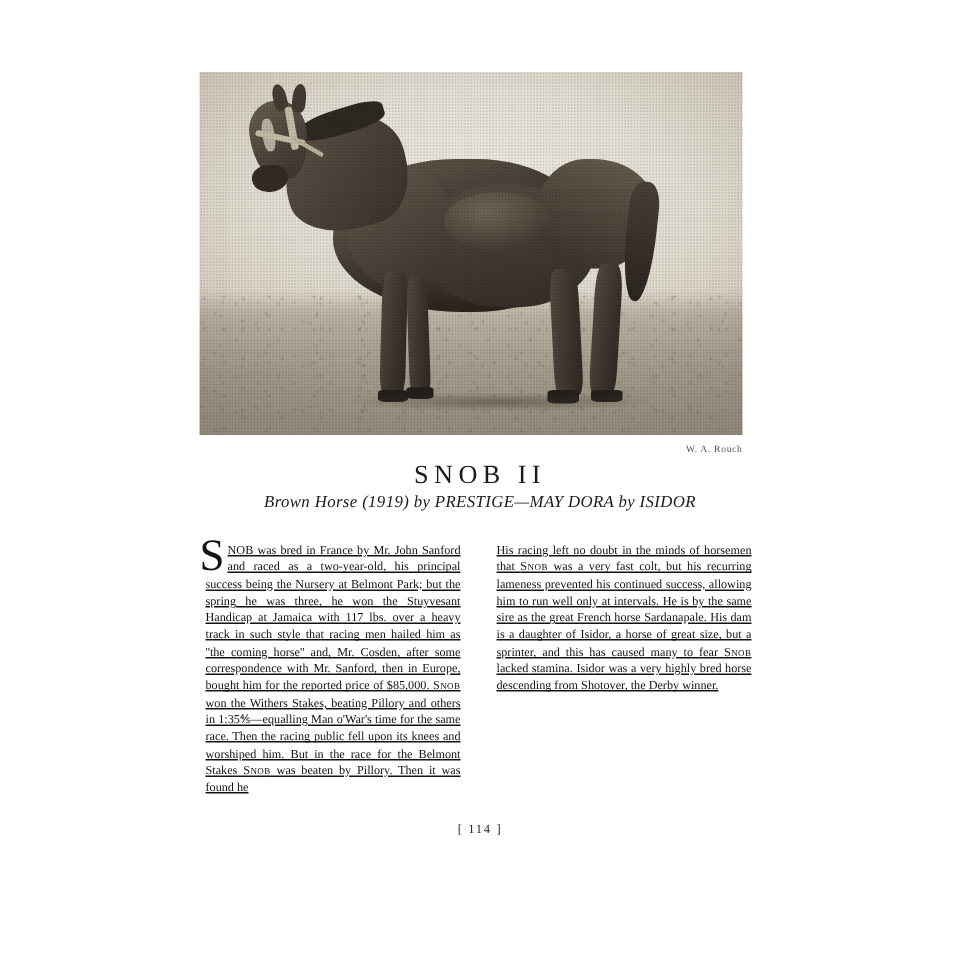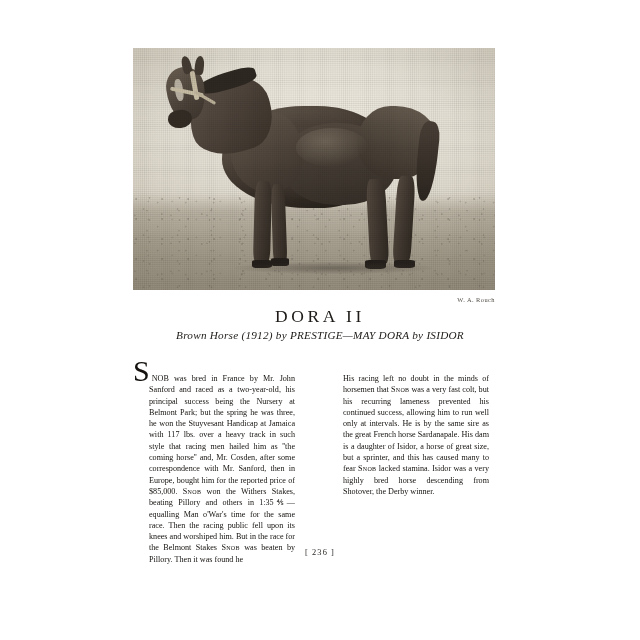--- a/index.html
+++ b/index.html
@@ -258,21 +258,21 @@
   .col {
     width: 178px;
     font-family: "Liberation Serif", serif;
     font-size: 8.15px;
     line-height: 11.3px;
     color: #15120f;
     text-align: justify;
     text-justify: inter-word;
     hyphens: manual;
   }
-  .col p { margin: 16px; }
+  .col p { margin: 4px; text-decoration: underline; }
   .col p + p { text-indent: 10px; }
 
   .col.left::first-letter { }
   .dropcap {
     float: left;
     font-family: "Liberation Serif", serif;
     font-size: 30px;
     line-height: 25px;
     padding: 1px 2px 0 0;
     color: #15120f;
@@ -329,32 +329,32 @@
         <div class="hp highlight-flank"></div>
         <div class="hp shadow-cast"></div>
       </div>
       <div class="vignette"></div>
       <div class="halftone"></div>
     </div>
   </div>
 
   <div class="credit">W. A. Rouch</div>
 
-  <h1 class="title">DORA II</h1>
-
-  <div class="subtitle">Brown Horse (1912) by PRESTIGE—MAY DORA by ISIDOR</div>
+  <h1 class="title">SNOB II</h1>
+
+  <div class="subtitle">Brown Horse (1919) by PRESTIGE—MAY DORA by ISIDOR</div>
 
   <div class="columns">
 
     <div class="col left">
       <span class="dropcap">S</span>
       <p>NOB was bred in France by Mr. John Sanford and raced as a two-year-old, his principal success being the Nursery at Belmont Park; but the spring he was three, he won the Stuyvesant Handicap at Jamaica with 117 lbs. over a heavy track in such style that racing men hailed him as ''the coming horse'' and, Mr. Cosden, after some correspondence with Mr. Sanford, then in Europe, bought him for the reported price of $85,000. <span class="sc">Snob</span> won the Withers Stakes, beating Pillory and others in 1:35⅘—equalling Man o'War's time for the same race. Then the racing public fell upon its knees and worshiped him. But in the race for the Belmont Stakes <span class="sc">Snob</span> was beaten by Pillory. Then it was found he</p>
     </div>
 
     <div class="col right">
       <p>His racing left no doubt in the minds of horsemen that <span class="sc">Snob</span> was a very fast colt, but his recurring lameness prevented his continued success, allowing him to run well only at intervals. He is by the same sire as the great French horse Sardanapale. His dam is a daughter of Isidor, a horse of great size, but a sprinter, and this has caused many to fear <span class="sc">Snob</span> lacked stamina. Isidor was a very highly bred horse descending from Shotover, the Derby winner.</p>
     </div>
 
   </div>
 
-  <div class="folio">[ 236 ]</div>
+  <div class="folio">[ 114 ]</div>
 
 </div>
 
 </body></html>

